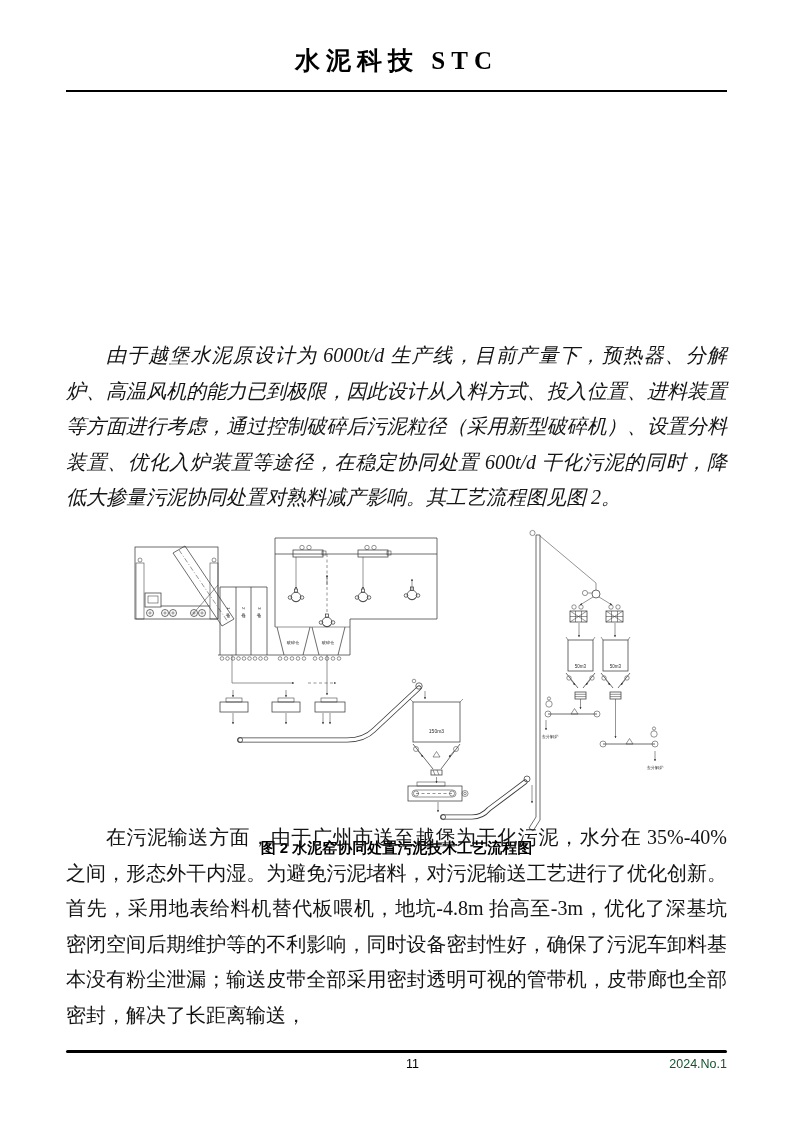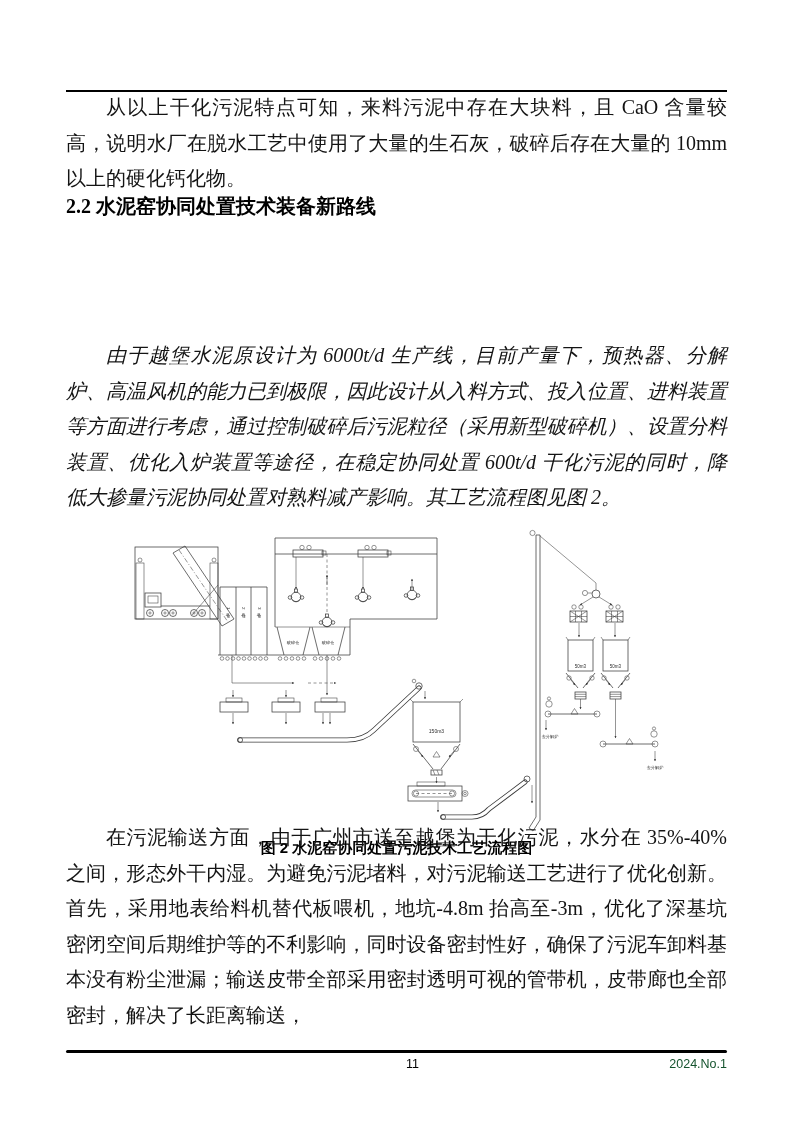--- a/index.html
+++ b/index.html
@@ -48,25 +48,24 @@
   .tube-o{stroke:#3c3c3c;stroke-width:5;fill:none;stroke-linecap:round;}
   .tube-i{stroke:#fff;stroke-width:3.4;fill:none;stroke-linecap:round;}
   .lbl{fill:#2c2c2c;stroke:none;font-family:"Liberation Sans","DejaVu Sans",sans-serif;}
   .vlbl{writing-mode:vertical-rl;}
 </style>
 </head>
 <body>
 
 <div class="page">
 
+  <div class="header-title">水泥科技 STC</div>
   <div class="header-rule"></div>
 
-  <p class="body-par p1">从以上干化污泥特点可知，来料污泥中存在大块料，且 CaO 含量较高，说明水厂在脱水工艺中使用了大量的生石灰，破碎后存在大量的 10mm 以上的硬化钙化物。</p>
-
-  <h2 class="sec-heading">2.2 水泥窑协同处置技术装备新路线</h2>
+
 
   <p class="body-par p3">由于越堡水泥原设计为 6000t/d 生产线，目前产量下，预热器、分解炉、高温风机的能力已到极限，因此设计从入料方式、投入位置、进料装置等方面进行考虑，通过控制破碎后污泥粒径（采用新型破碎机）、设置分料装置、优化入炉装置等途径，在稳定协同处置 600t/d 干化污泥的同时，降低大掺量污泥协同处置对熟料减产影响。其工艺流程图见图 2。</p>
 
   <div class="figure-wrap">
     <svg viewBox="0 0 578 315">
       <defs>
         <marker id="ah" markerWidth="6" markerHeight="6" refX="4" refY="2" orient="auto">
           <path d="M0,0 L4.5,2 L0,4 Z" fill="#3c3c3c"></path>
         </marker>
         <g id="grab" stroke="#3c3c3c" stroke-width=".75" fill="none">

